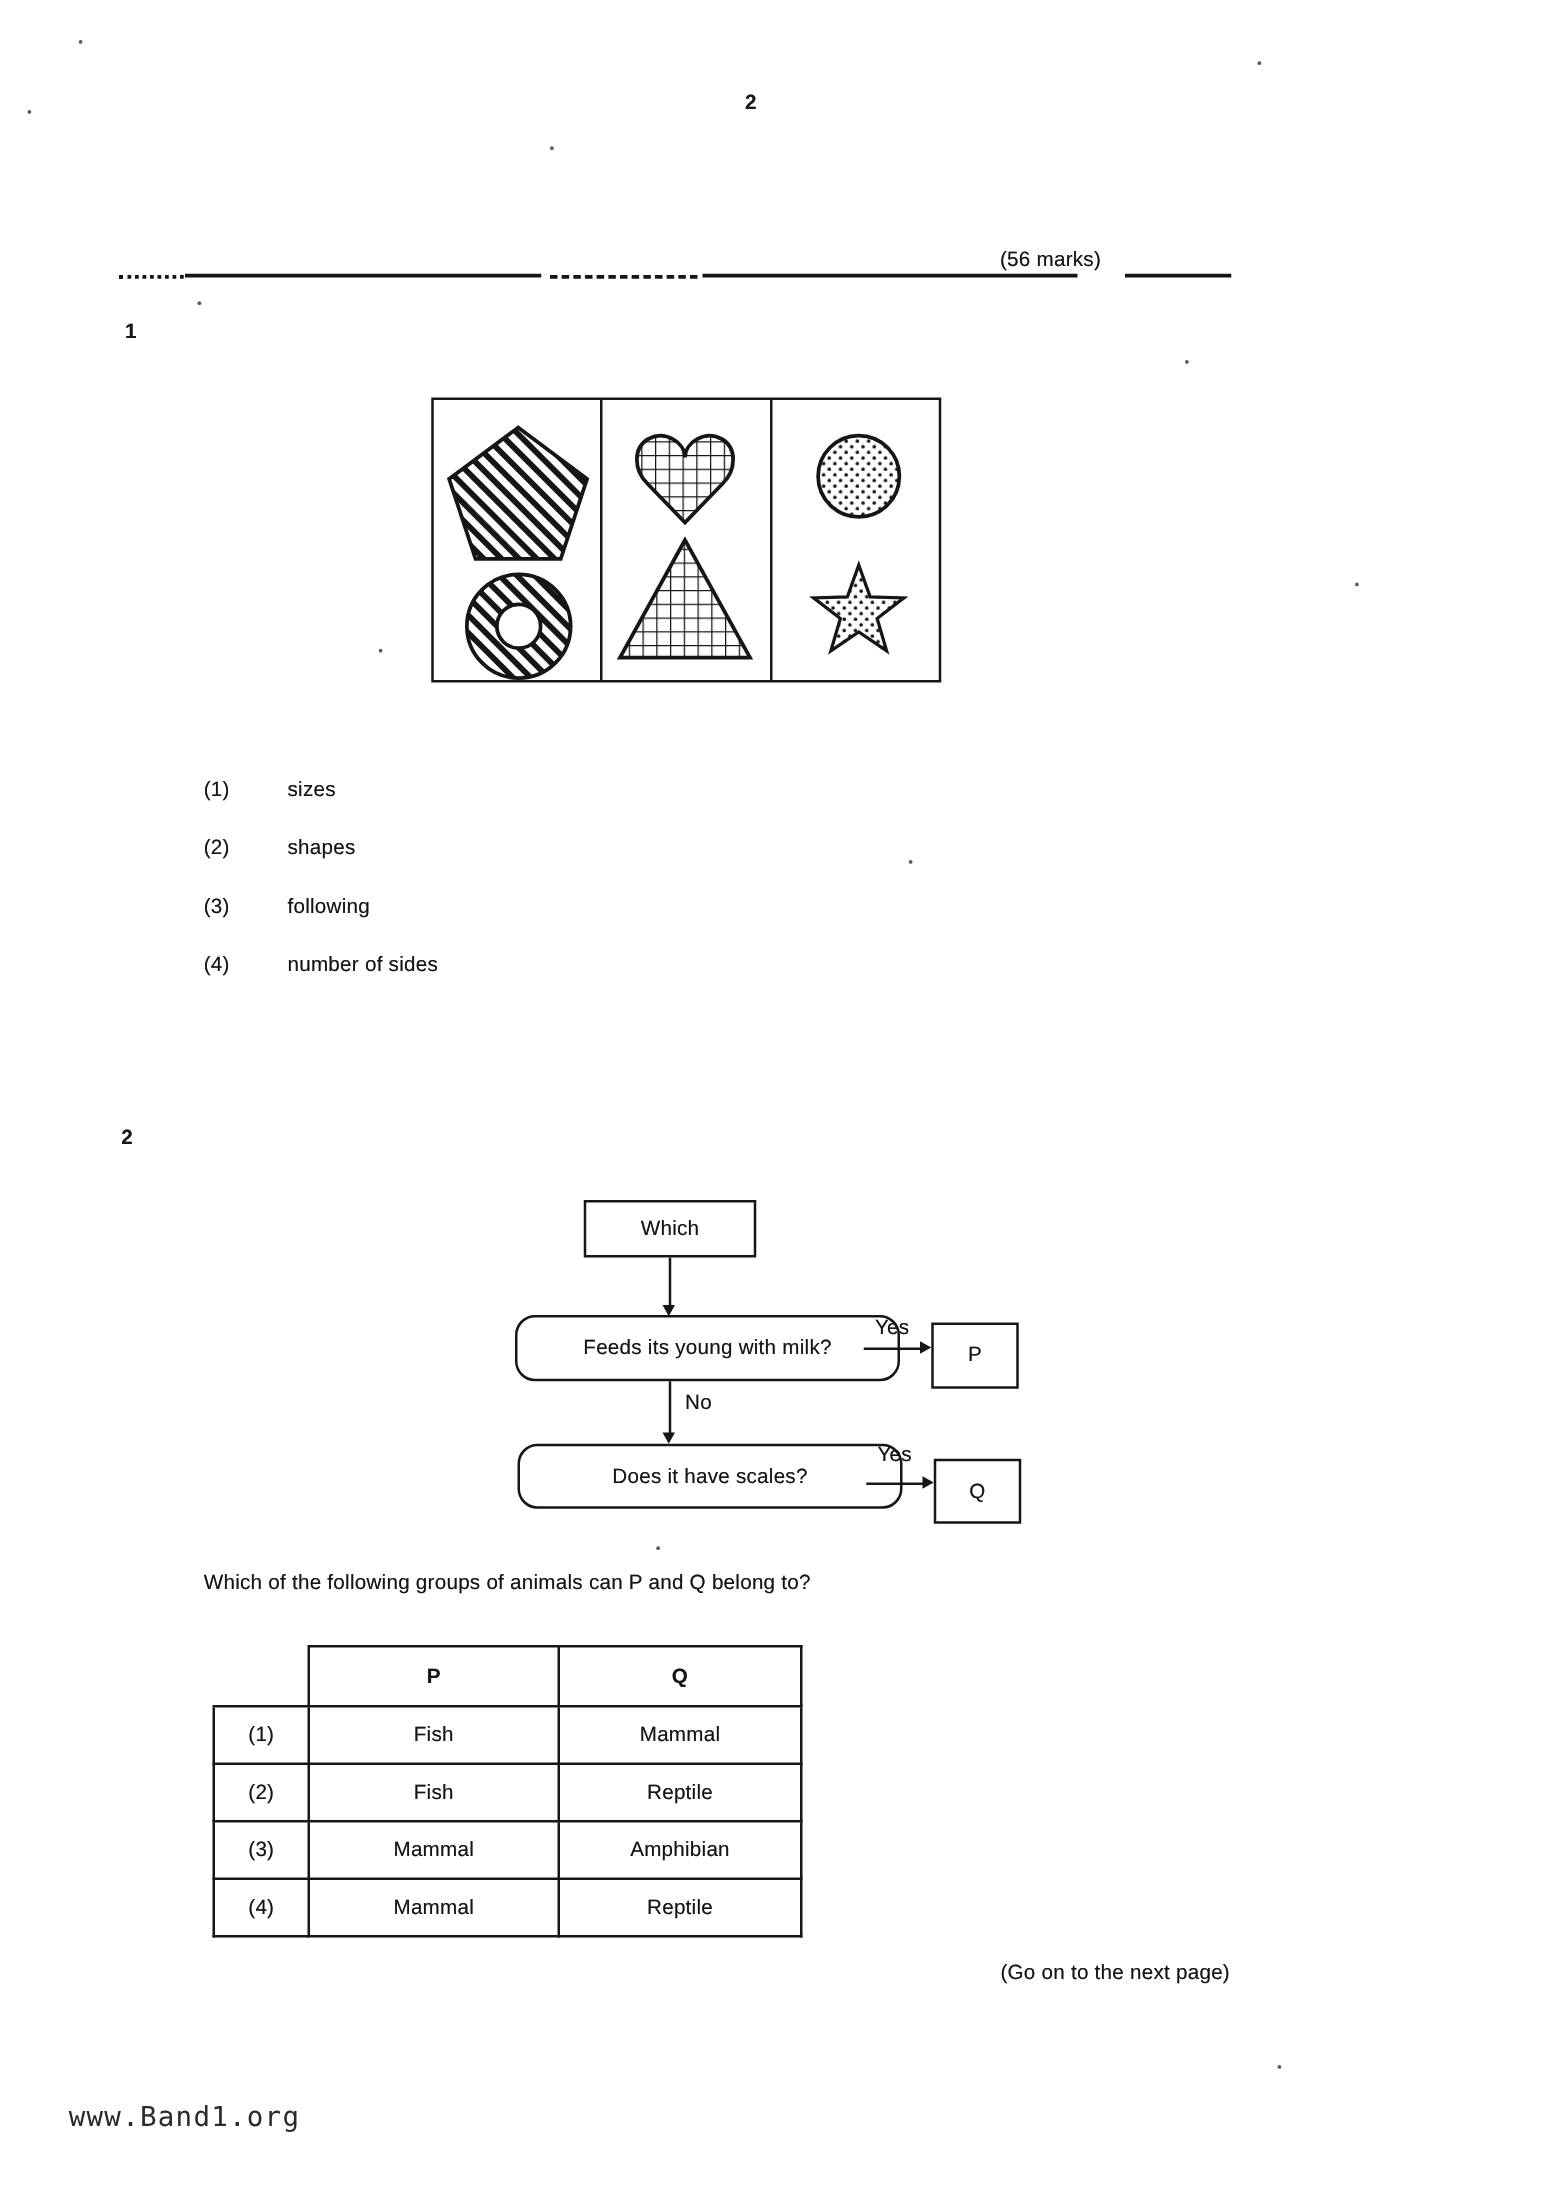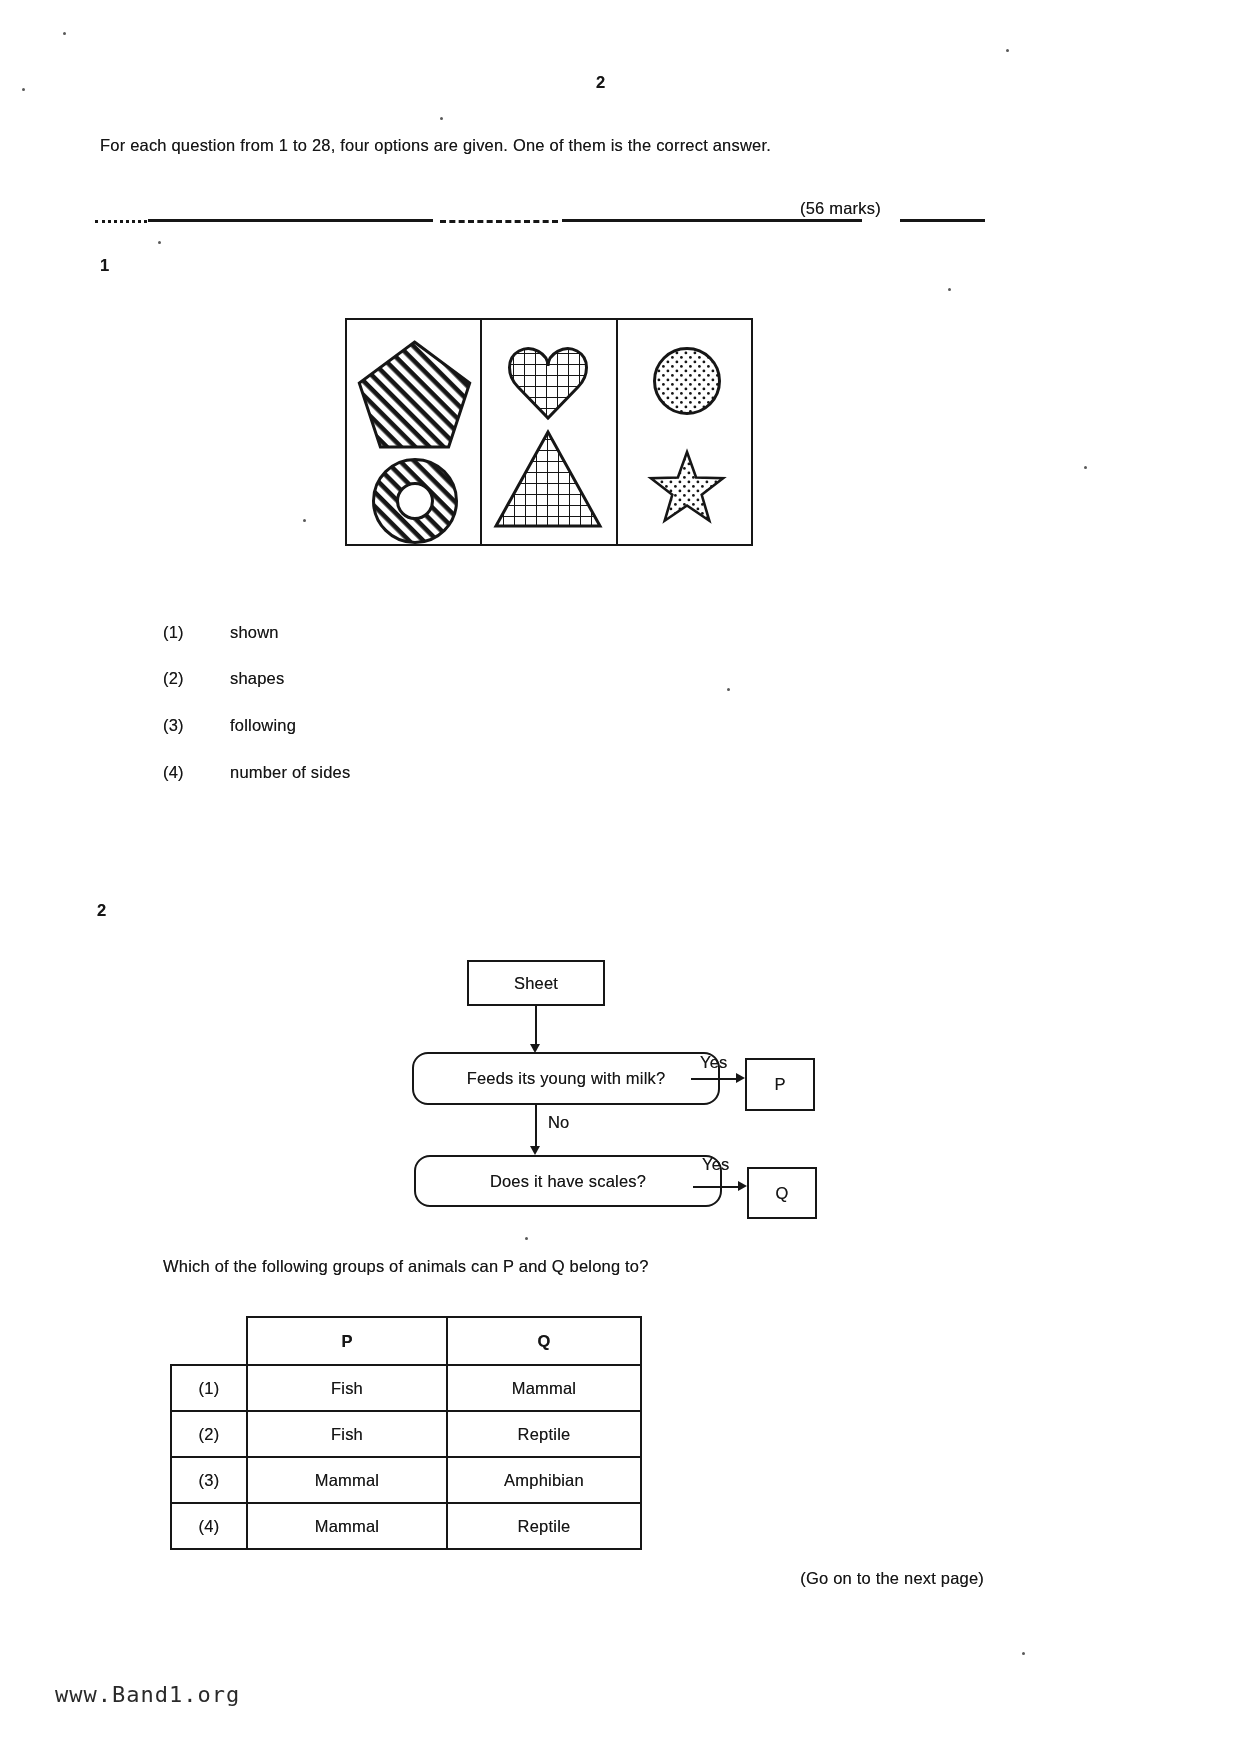--- a/index.html
+++ b/index.html
@@ -102,21 +102,20 @@
         <rect width="9" height="9" fill="#ffffff"></rect>
         <circle cx="2.4" cy="2.4" r="1.4" fill="#161616"></circle>
         <circle cx="6.9" cy="6.9" r="1.4" fill="#161616"></circle>
       </pattern>
     </defs>
   </svg>
 
   <div class="abs txt bold" style="left:596px; top:70px;">2</div>
 
   <div class="abs txt" style="left:100px; top:133px; width:820px;">
-    <div>For each question from 1 to 28, four options are given. One of them is the correct answer.</div>
   </div>
   <div class="abs txt" style="left:800px; top:196px; width:185px; ">(56 marks)</div>
 
   <div class="rule" style="left:95px;  top:220px; width:52px;  border-top:3px dotted #161616;"></div>
   <div class="rule" style="left:148px; top:219px; width:285px; border-top:3px solid #161616;"></div>
   <div class="rule" style="left:440px; top:220px; width:118px; border-top:3px dashed #161616;"></div>
   <div class="rule" style="left:562px; top:219px; width:300px; border-top:3px solid #161616;"></div>
   <div class="rule" style="left:900px; top:219px; width:85px;  border-top:3px solid #161616;"></div>
 
   <div class="abs txt bold" style="left:100px; top:253px;">1</div>
@@ -144,38 +143,38 @@
         <circle cx="35" cy="35" r="32.5" fill="url(#pat-dots)" stroke="#161616" stroke-width="3"></circle>
       </svg>
       <svg class="abs" style="left:28px; top:128px;" width="82" height="80" viewBox="0 0 82 80">
         <polygon points="41,4 50.1,29.5 77.1,30.3 55.7,46.8 63.3,72.7 41,57.5 18.7,72.7 26.3,46.8 4.9,30.3 31.9,29.5" fill="url(#pat-dots)" stroke="#161616" stroke-width="2.6"></polygon>
       </svg>
     </div>
   </div>
 
   <div class="abs txt" style="top:620px; left:0; width:600px; height:26px;">
     <span class="optnum">(1)</span>
-    <span class="optlabel">shown</span>
+    <span class="optlabel">sizes</span>
   </div>
   <div class="abs txt" style="top:666px; left:0; width:600px; height:26px;">
     <span class="optnum">(2)</span>
     <span class="optlabel">shapes</span>
   </div>
   <div class="abs txt" style="top:713px; left:0; width:600px; height:26px;">
     <span class="optnum">(3)</span>
     <span class="optlabel">following</span>
   </div>
   <div class="abs txt" style="top:760px; left:0; width:600px; height:26px;">
     <span class="optnum">(4)</span>
     <span class="optlabel">number of sides</span>
   </div>
 
   <div class="abs txt bold" style="left:97px; top:898px;">2</div>
 
-  <div class="fc-box" style="left:467px; top:960px; width:138px; height:46px;">Sheet</div>
+  <div class="fc-box" style="left:467px; top:960px; width:138px; height:46px;">Which</div>
 
   <div class="varrow" style="left:535px; top:1006px; height:40px;"></div>
   <div class="tri-down" style="left:530px; top:1044px;"></div>
 
   <div class="fc-box fc-round" style="left:383px; top:1052px; width:308px; height:53px;">Feeds its young with milk?</div>
 
   <div class="abs txt" style="left:700px; top:1050px;">Yes</div>
   <div class="harrow" style="left:691px; top:1078px; width:46px;"></div>
   <div class="tri-right" style="left:736px; top:1073px;"></div>
   <div class="fc-box" style="left:745px; top:1058px; width:70px; height:53px;">P</div>

